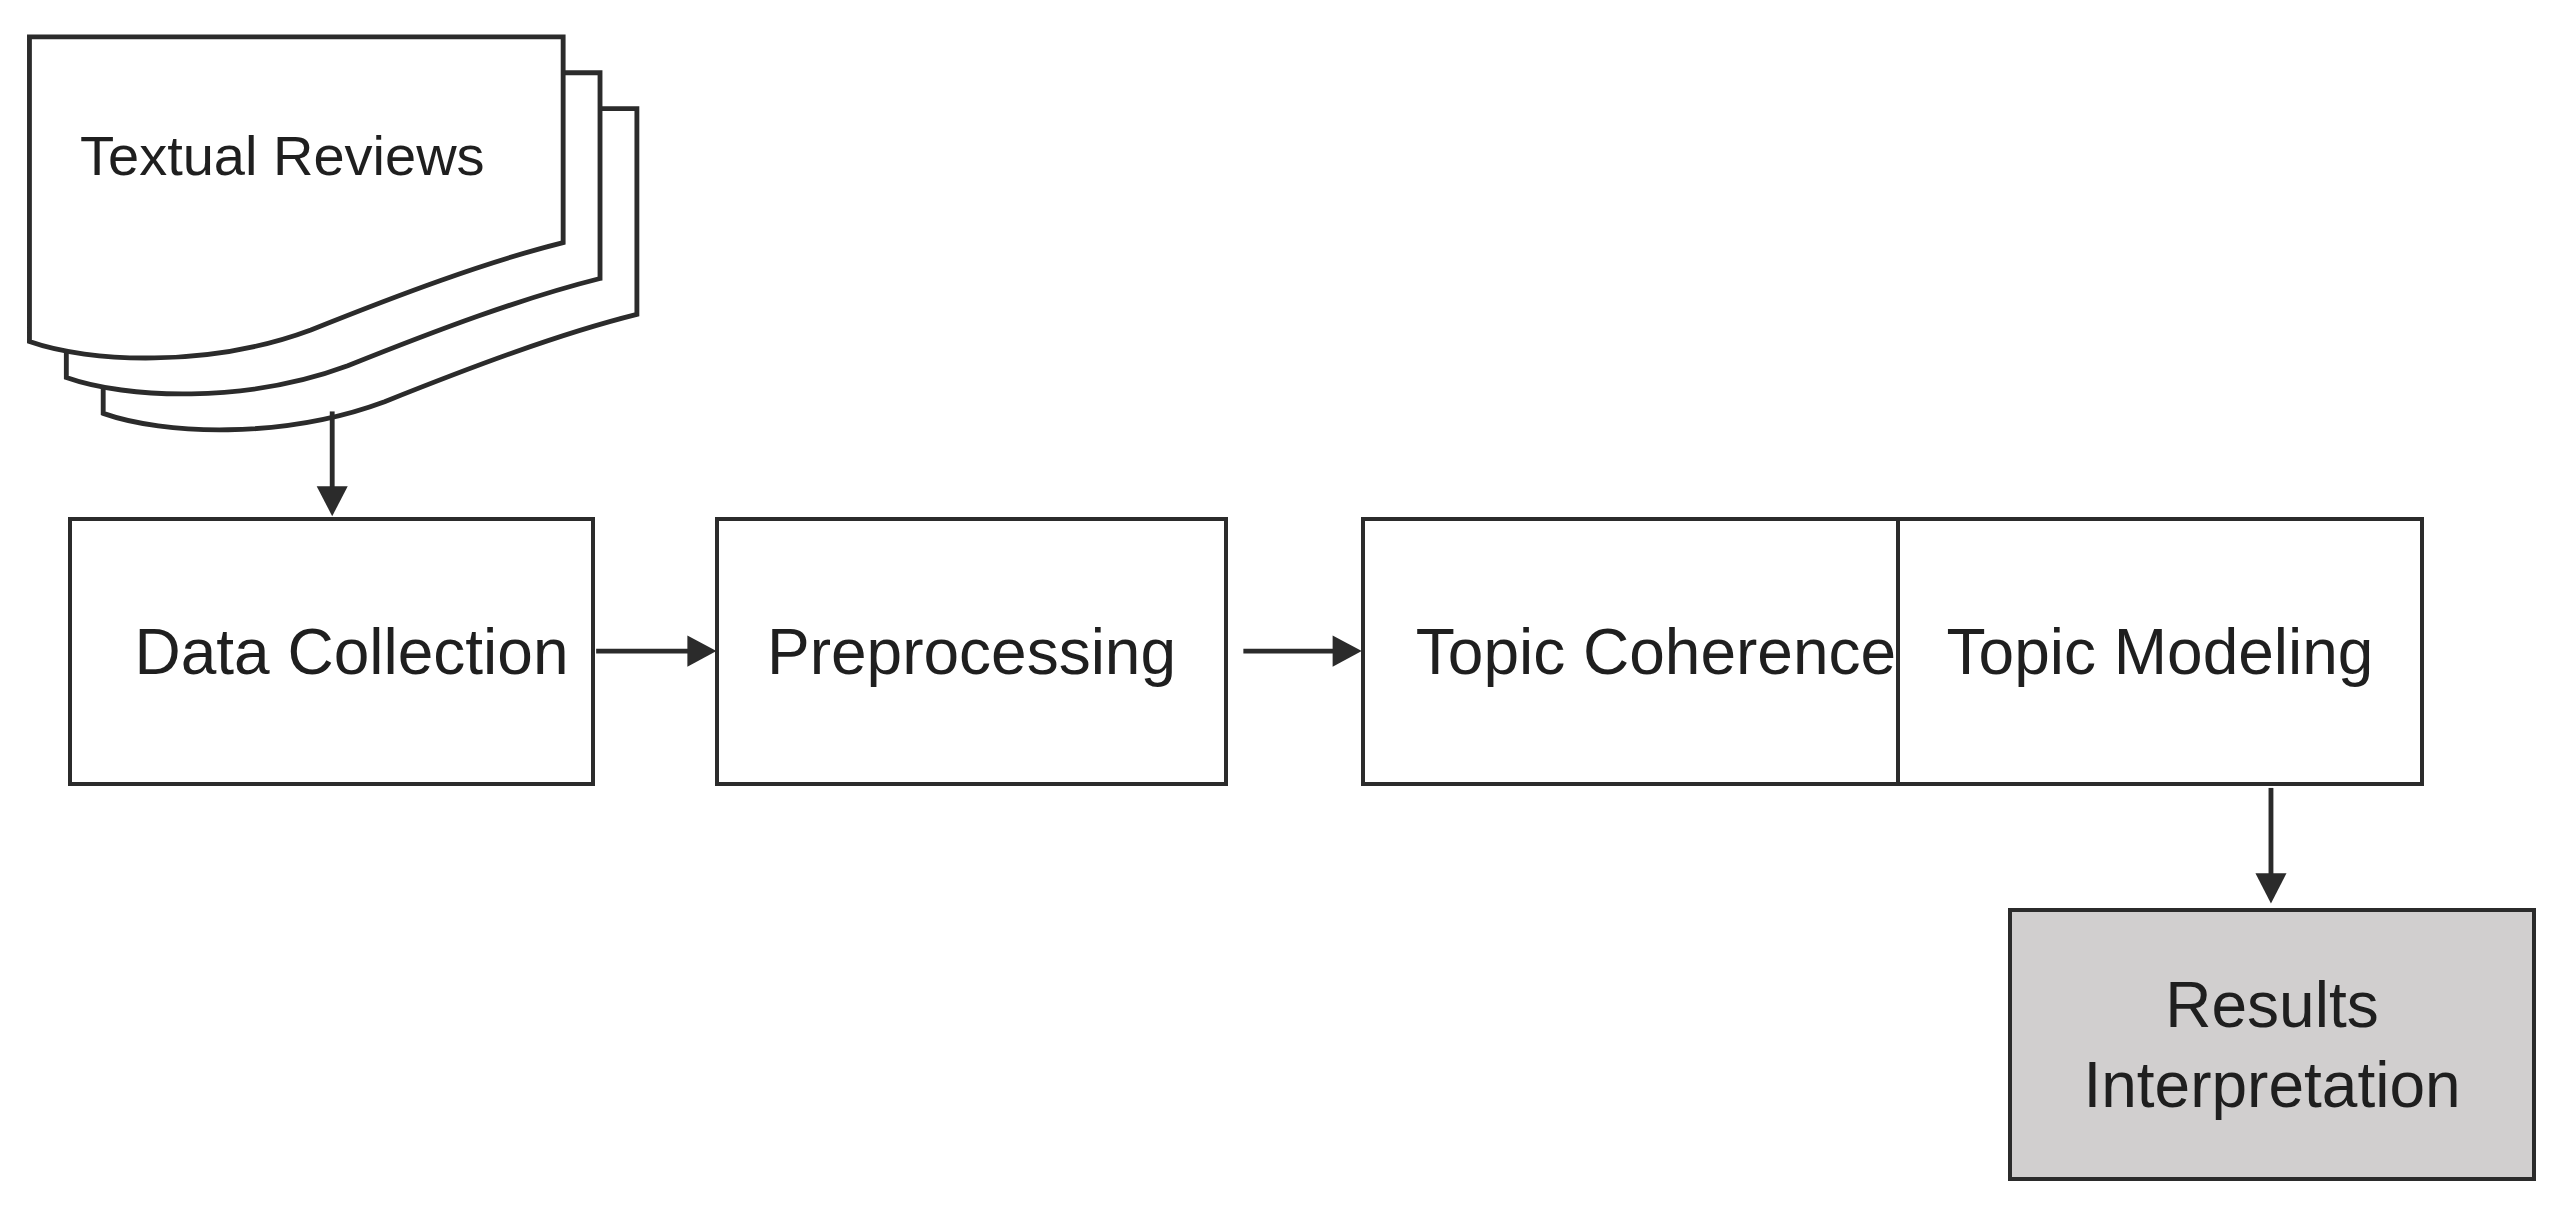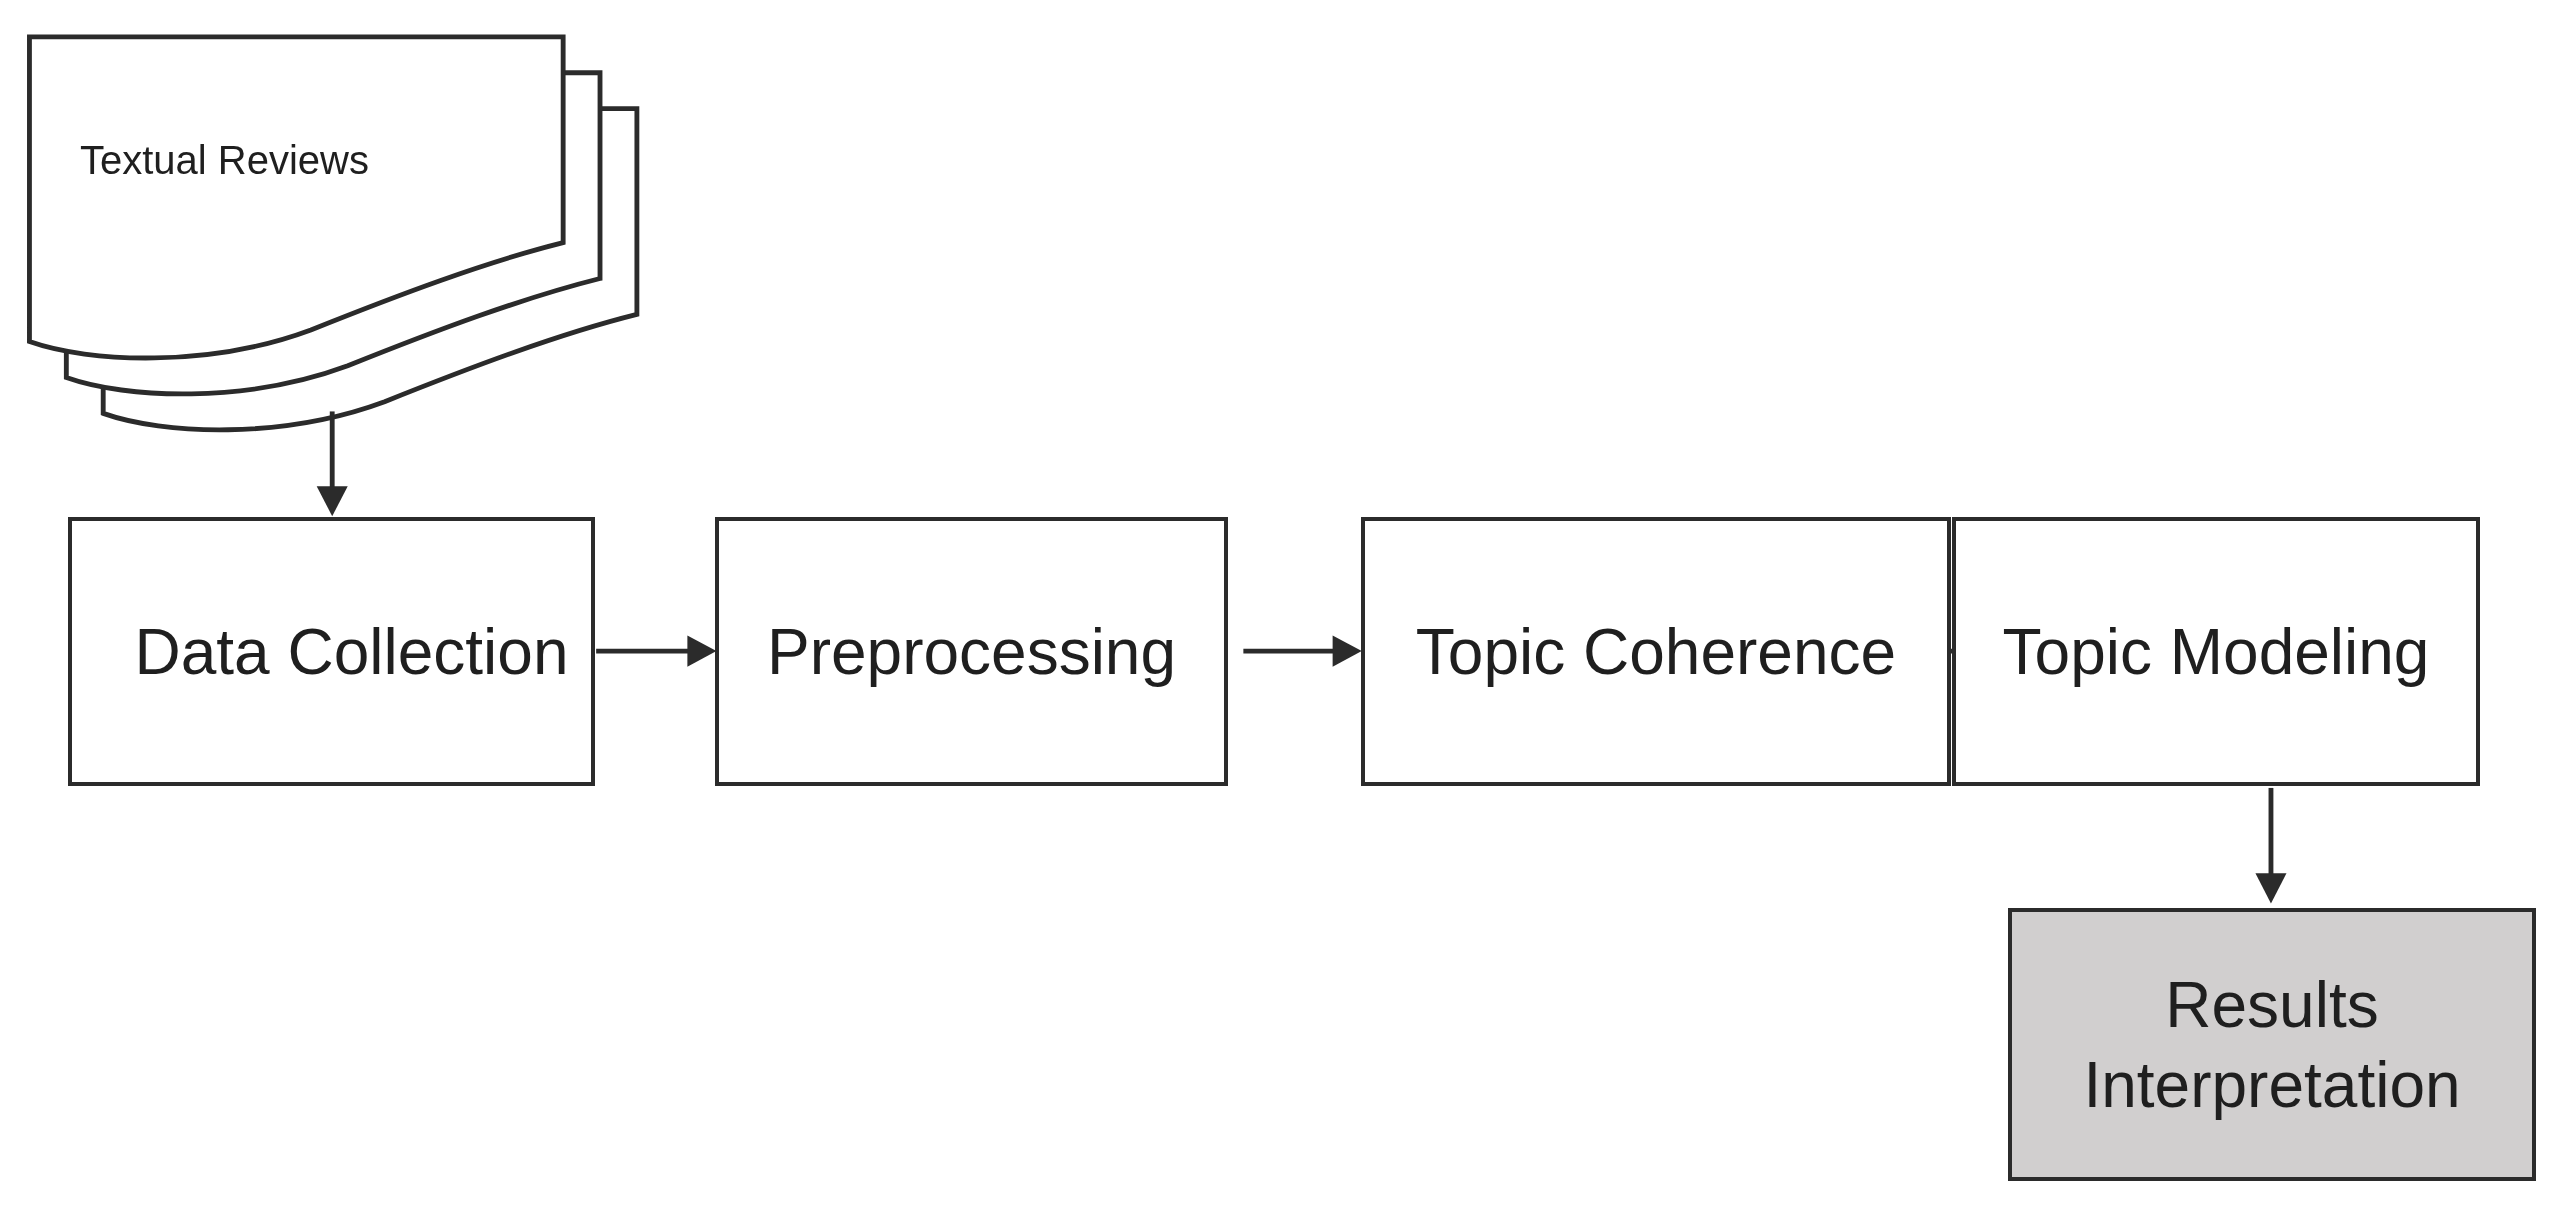--- a/index.html
+++ b/index.html
@@ -29,34 +29,34 @@
     align-items: center;
     justify-content: center;
     text-align: center;
     font-size: 64px;
     line-height: 1.25;
     z-index: 1;
   }
   .box-data-collection   { left: 68px;   width: 527px; padding-left: 40px; }
   .box-preprocessing     { left: 715px;  width: 513px; }
   .box-topic-coherence   { left: 1361px; width: 590px; }
-  .box-topic-modeling    { left: 1952px; width: 528px; }
+  .box-topic-modeling    { left: 1896px; width: 528px; }
   .box-results-interpretation {
     left: 2008px;
     top: 908px;
     width: 528px;
     height: 273px;
     background: #d1cfcf;
     padding: 0 36px;
   }
   .doc-stack-label {
     position: absolute;
     left: 80px;
-    top: 140px;
-    font-size: 40px;
+    top: 128px;
+    font-size: 56px;
     line-height: 1;
     white-space: nowrap;
     z-index: 1;
   }
 </style>
 </head>
 <body>
 
 <div class="canvas">
 

